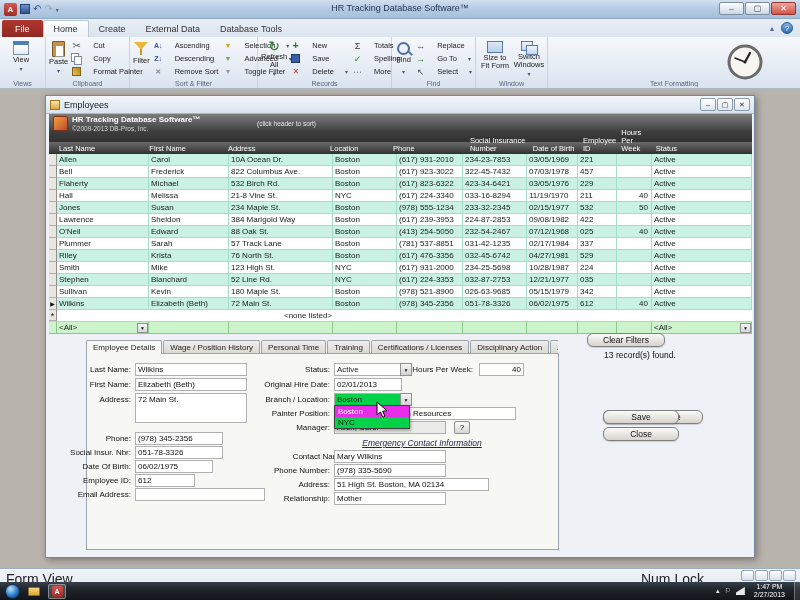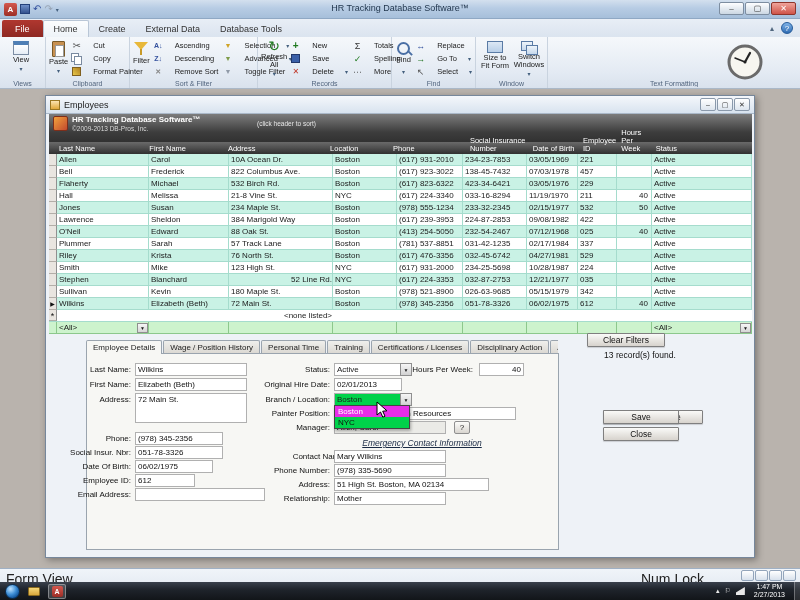--- a/index.html
+++ b/index.html
@@ -139,21 +139,21 @@
   .cdd{width:12px;background:linear-gradient(#f6f6f6,#d2d2d2);border:1px solid #8f8f8f;font-size:5px;
     display:flex;align-items:center;justify-content:center;}
   .cdd::after{content:"▼";}
   #em-head{position:absolute;font-size:8.5px;font-style:italic;text-decoration:underline;color:#1a2a44;text-align:center;}
   .qbtn{position:absolute;width:16px;height:13px;border:1px solid #8f8f8f;border-radius:2px;
     background:linear-gradient(#fcfcfa,#d9d6d0);font-size:8px;display:flex;align-items:center;justify-content:center;}
   
   #branch-list{position:absolute;left:247px;top:51px;width:76px;z-index:30;border:1px solid #444;background:#fff;box-shadow:1px 2px 3px rgba(0,0,0,.3);}
   .opt{height:11px;font-size:8px;line-height:11px;padding-left:3px;color:#111;}
   
-  .sbtn{position:absolute;height:14px;border:1px solid #7f7f7f;border-radius:1px;font-size:8.5px;color:#111;
+  .sbtn{position:absolute;height:14px;border:1px solid #7f7f7f;border-radius:6px;font-size:8.5px;color:#111;
     background:linear-gradient(#fafaf8,#d7d3cd);display:flex;align-items:center;justify-content:center;box-shadow:0 1px 1px rgba(0,0,0,.15);}
   #recfound{position:absolute;left:534px;top:254px;width:120px;text-align:center;font-size:8.5px;color:#111;}
 
   
   #statusbar{position:absolute;left:0;top:568px;width:800px;height:32px;
     background:linear-gradient(#f0f4f9,#dce4ee);border-top:1px solid #9fb0c4;font-size:14px;color:#222;}
   #sb-left{position:absolute;left:6px;top:2px;}
   #sb-num{position:absolute;right:96px;top:2px;}
   #sb-views{position:absolute;right:4px;top:1px;display:flex;gap:1px;}
   .sbv{width:13px;height:11px;border:1px solid #93a5bb;background:linear-gradient(#fff,#d8e1ec);border-radius:2px;}
@@ -427,21 +427,21 @@
             <div class="tcell num" style="width: 35px;"></div>
             <div class="tcell" style="width: 100px;">Active</div>
           </div>
           <div class="trow">
             <div class="mk" style="width: 8px;"></div>
             <div class="tcell" style="width: 92px;">Bell</div>
             <div class="tcell" style="width: 80px;">Frederick</div>
             <div class="tcell" style="width: 104px;">822 Columbus Ave.</div>
             <div class="tcell" style="width: 64px;">Boston</div>
             <div class="tcell" style="width: 66px;">(617) 923-3022</div>
-            <div class="tcell" style="width: 64px;">138-45-7432</div>
+            <div class="tcell" style="width: 64px;">322-45-7432</div>
             <div class="tcell" style="width: 51px;">07/03/1978</div>
             <div class="tcell" style="width: 39px;">457</div>
             <div class="tcell num" style="width: 35px;"></div>
             <div class="tcell" style="width: 100px;">Active</div>
           </div>
           <div class="trow alt">
             <div class="mk" style="width: 8px;"></div>
             <div class="tcell" style="width: 92px;">Flaherty</div>
             <div class="tcell" style="width: 80px;">Michael</div>
             <div class="tcell" style="width: 104px;">532 Birch Rd.</div>
@@ -541,21 +541,21 @@
             <div class="tcell" style="width: 64px;">234-25-5698</div>
             <div class="tcell" style="width: 51px;">10/28/1987</div>
             <div class="tcell" style="width: 39px;">224</div>
             <div class="tcell num" style="width: 35px;"></div>
             <div class="tcell" style="width: 100px;">Active</div>
           </div>
           <div class="trow alt">
             <div class="mk" style="width: 8px;"></div>
             <div class="tcell" style="width: 92px;">Stephen</div>
             <div class="tcell" style="width: 80px;">Blanchard</div>
-            <div class="tcell" style="width: 104px; text-align: right;">52 Line Rd.</div>
+            <div class="tcell" style="width: 104px;">52 Line Rd.</div>
             <div class="tcell" style="width: 64px;">NYC</div>
             <div class="tcell" style="width: 66px;">(617) 224-3353</div>
             <div class="tcell" style="width: 64px;">032-87-2753</div>
             <div class="tcell" style="width: 51px;">12/21/1977</div>
             <div class="tcell" style="width: 39px;">035</div>
             <div class="tcell num" style="width: 35px;"></div>
             <div class="tcell" style="width: 100px;">Active</div>
           </div>
           <div class="trow">
             <div class="mk" style="width: 8px;"></div>

